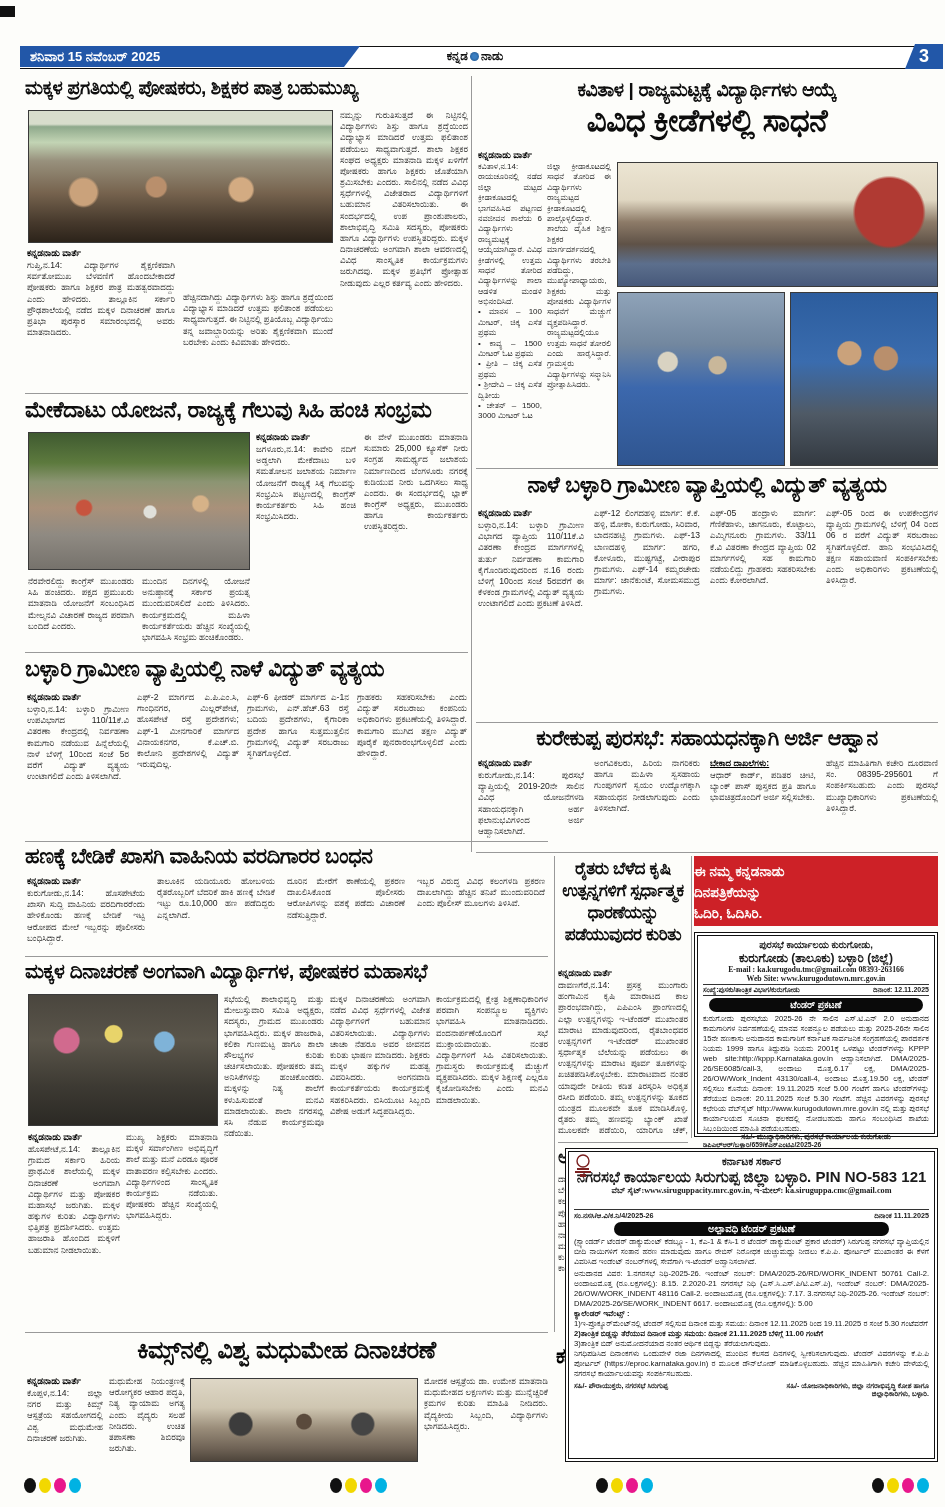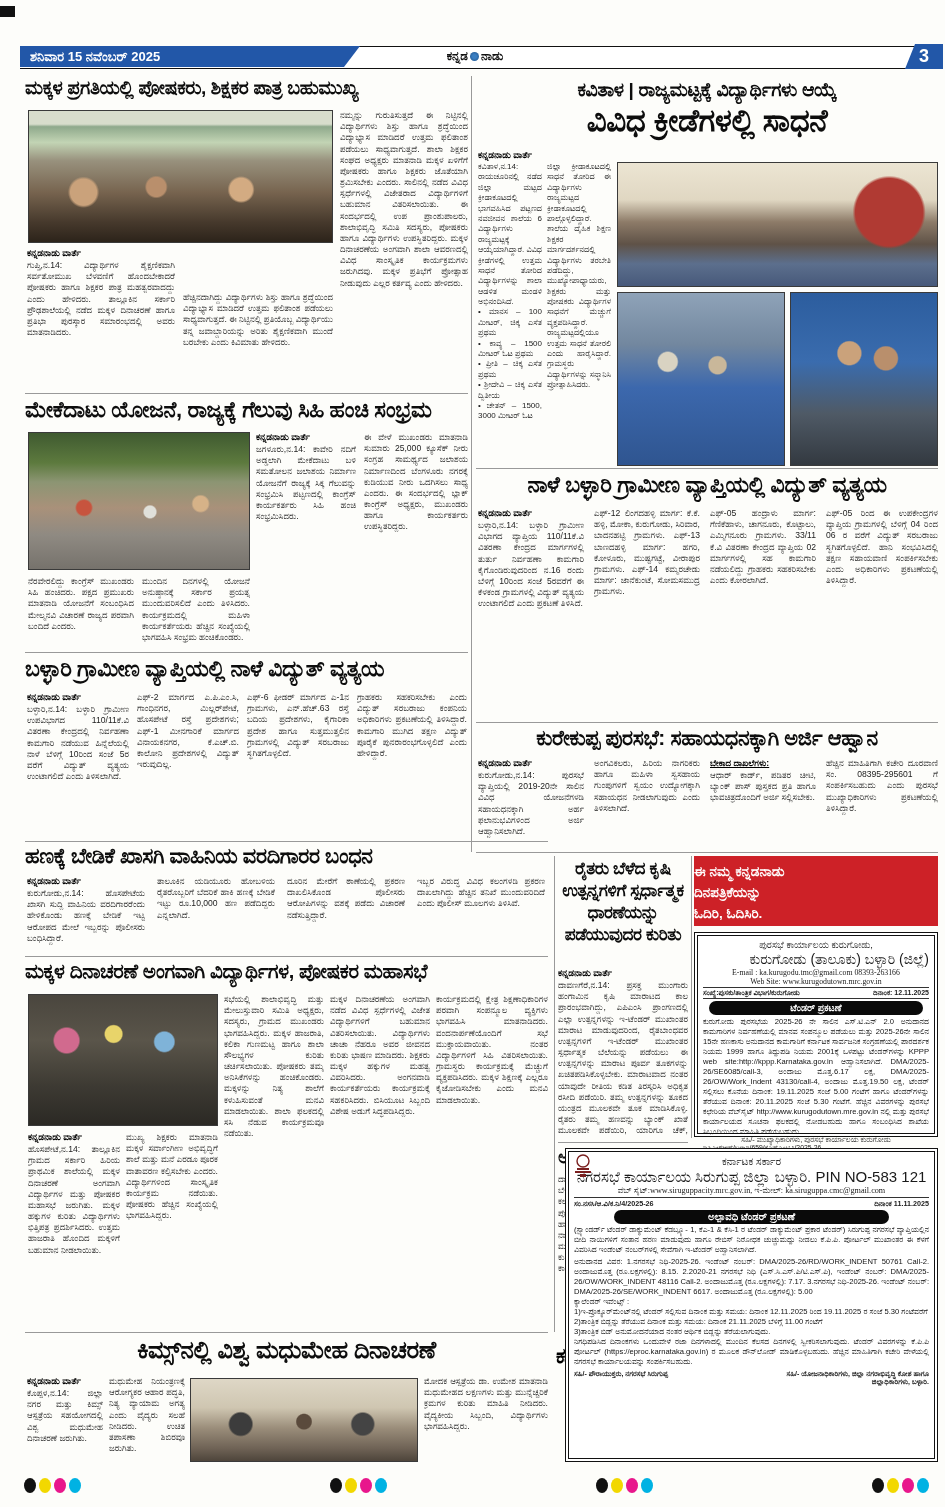--- a/index.html
+++ b/index.html
@@ -45,21 +45,21 @@
     radial-gradient(circle at 76% 55%, #444 0 6%, rgba(0,0,0,0) 7%),
     linear-gradient(180deg,#ded7c6 0%,#cfc6b1 35%,#9a8d7a 60%,#6e6255 85%,#4e453b 100%);}
   .masthead-bar{background:#fff;border-top:1.5px solid #111;border-bottom:1.5px solid #111;}
   .blue-box{background:#2257a8;color:#fff;font-weight:bold;display:flex;align-items:center;}
   .ad-red{background:#cd2127;color:#fff;font-weight:bold;text-align:left;}
   .tender{border:1.5px solid #111;box-shadow:inset 0 0 0 2px #fff, inset 0 0 0 3px #111;
           background:#fff;box-sizing:border-box;}
   .tender-inner{padding:6px 8px 4px 8px;}
   .blackbar{background:#0a0a0a;color:#fff;text-align:center;font-weight:bold;border-radius:8px;}
   .tsmall{font-size:7.6px;line-height:1.32;text-align:justify;color:#111;}
-  .tbold{font-weight:normal;}
+  .tbold{font-weight:bold;}
   .regdot{width:12px;height:15px;border-radius:50%;display:inline-block;margin-right:3px;}
   .emblem{width:22px;height:26px;}
   .logo-script{font-weight:bold;transform:skewX(-6deg);letter-spacing:-1px;color:#000;}
 </style>
 </head>
 <body>
 
 <div class="page">
 
   <div class="abs" style="left:0;top:6px;width:15px;height:11px;background:#111;"></div>
@@ -144,42 +144,42 @@
   <div class="abs bodycol" style="left:27px;top:888px;width:118px;height:64px;">ಕುರುಗೋಡು,ನ.14: ಹೊಸಪೇಟೆಯ ಖಾಸಗಿ ಸುದ್ದಿ ವಾಹಿನಿಯ ವರದಿಗಾರರೆಂದು ಹೇಳಿಕೊಂಡು ಹಣಕ್ಕೆ ಬೇಡಿಕೆ ಇಟ್ಟ ಆರೋಪದ ಮೇಲೆ ಇಬ್ಬರನ್ನು ಪೊಲೀಸರು ಬಂಧಿಸಿದ್ದಾರೆ.</div>
   <div class="abs bodycol" style="left:157px;top:876px;width:118px;height:76px;">ತಾಲೂಕಿನ ಯಡಿಯೂರು ಹೋಬಳಿಯ ರೈತರೊಬ್ಬರಿಗೆ ಬೆದರಿಕೆ ಹಾಕಿ ಹಣಕ್ಕೆ ಬೇಡಿಕೆ ಇಟ್ಟು ರೂ.10,000 ಹಣ ಪಡೆದಿದ್ದರು ಎನ್ನಲಾಗಿದೆ.</div>
   <div class="abs bodycol" style="left:287px;top:876px;width:118px;height:76px;">ದೂರಿನ ಮೇರೆಗೆ ಠಾಣೆಯಲ್ಲಿ ಪ್ರಕರಣ ದಾಖಲಿಸಿಕೊಂಡ ಪೊಲೀಸರು ಆರೋಪಿಗಳನ್ನು ವಶಕ್ಕೆ ಪಡೆದು ವಿಚಾರಣೆ ನಡೆಸುತ್ತಿದ್ದಾರೆ.</div>
   <div class="abs bodycol" style="left:417px;top:876px;width:128px;height:76px;">ಇಬ್ಬರ ವಿರುದ್ಧ ವಿವಿಧ ಕಲಂಗಳಡಿ ಪ್ರಕರಣ ದಾಖಲಾಗಿದ್ದು ಹೆಚ್ಚಿನ ತನಿಖೆ ಮುಂದುವರಿದಿದೆ ಎಂದು ಪೊಲೀಸ್ ಮೂಲಗಳು ತಿಳಿಸಿವೆ.</div>
 
   <div class="abs hl" style="left:25px;top:960px;width:523px;height:30px;font-size:20px;white-space:nowrap;">ಮಕ್ಕಳ ದಿನಾಚರಣೆ ಅಂಗವಾಗಿ ವಿದ್ಯಾರ್ಥಿಗಳ, ಪೋಷಕರ ಮಹಾಸಭೆ</div>
   <div class="abs photo ph-h" style="left:28px;top:994px;width:190px;height:132px;"></div>
   <div class="abs byline" style="left:28px;top:1132px;">ಕನ್ನಡನಾಡು ವಾರ್ತೆ</div>
   <div class="abs bodycol" style="left:28px;top:1144px;width:92px;height:186px;">ಹೊಸಪೇಟೆ,ನ.14: ತಾಲ್ಲೂಕಿನ ಗ್ರಾಮದ ಸರ್ಕಾರಿ ಹಿರಿಯ ಪ್ರಾಥಮಿಕ ಶಾಲೆಯಲ್ಲಿ ಮಕ್ಕಳ ದಿನಾಚರಣೆ ಅಂಗವಾಗಿ ವಿದ್ಯಾರ್ಥಿಗಳ ಮತ್ತು ಪೋಷಕರ ಮಹಾಸಭೆ ಜರುಗಿತು. ಮಕ್ಕಳ ಹಕ್ಕುಗಳ ಕುರಿತು ವಿದ್ಯಾರ್ಥಿಗಳು ಭಿತ್ತಿಪತ್ರ ಪ್ರದರ್ಶಿಸಿದರು. ಉತ್ತಮ ಹಾಜರಾತಿ ಹೊಂದಿದ ಮಕ್ಕಳಿಗೆ ಬಹುಮಾನ ನೀಡಲಾಯಿತು.</div>
   <div class="abs bodycol" style="left:126px;top:1132px;width:92px;height:198px;">ಮುಖ್ಯ ಶಿಕ್ಷಕರು ಮಾತನಾಡಿ ಮಕ್ಕಳ ಸರ್ವಾಂಗೀಣ ಅಭಿವೃದ್ಧಿಗೆ ಶಾಲೆ ಮತ್ತು ಮನೆ ಎರಡೂ ಪೂರಕ ವಾತಾವರಣ ಕಲ್ಪಿಸಬೇಕು ಎಂದರು. ವಿದ್ಯಾರ್ಥಿಗಳಿಂದ ಸಾಂಸ್ಕೃತಿಕ ಕಾರ್ಯಕ್ರಮ ನಡೆಯಿತು. ಪೋಷಕರು ಹೆಚ್ಚಿನ ಸಂಖ್ಯೆಯಲ್ಲಿ ಭಾಗವಹಿಸಿದ್ದರು.</div>
-  <div class="abs bodycol" style="left:224px;top:994px;width:100px;height:336px;">ಸಭೆಯಲ್ಲಿ ಶಾಲಾಭಿವೃದ್ಧಿ ಮತ್ತು ಮೇಲುಸ್ತುವಾರಿ ಸಮಿತಿ ಅಧ್ಯಕ್ಷರು, ಸದಸ್ಯರು, ಗ್ರಾಮದ ಮುಖಂಡರು ಭಾಗವಹಿಸಿದ್ದರು. ಮಕ್ಕಳ ಹಾಜರಾತಿ, ಕಲಿಕಾ ಗುಣಮಟ್ಟ ಹಾಗೂ ಶಾಲಾ ಸೌಲಭ್ಯಗಳ ಕುರಿತು ಚರ್ಚಿಸಲಾಯಿತು. ಪೋಷಕರು ತಮ್ಮ ಅನಿಸಿಕೆಗಳನ್ನು ಹಂಚಿಕೊಂಡರು. ಮಕ್ಕಳನ್ನು ನಿತ್ಯ ಶಾಲೆಗೆ ಕಳುಹಿಸುವಂತೆ ಮನವಿ ಮಾಡಲಾಯಿತು. ಶಾಲಾ ಫಲಕದಲ್ಲಿ ಸಸಿ ನೆಡುವ ಕಾರ್ಯಕ್ರಮವೂ ನಡೆಯಿತು.</div>
+  <div class="abs bodycol" style="left:224px;top:994px;width:100px;height:336px;">ಸಭೆಯಲ್ಲಿ ಶಾಲಾಭಿವೃದ್ಧಿ ಮತ್ತು ಮೇಲುಸ್ತುವಾರಿ ಸಮಿತಿ ಅಧ್ಯಕ್ಷರು, ಸದಸ್ಯರು, ಗ್ರಾಮದ ಮುಖಂಡರು ಭಾಗವಹಿಸಿದ್ದರು. ಮಕ್ಕಳ ಹಾಜರಾತಿ, ಕಲಿಕಾ ಗುಣಮಟ್ಟ ಹಾಗೂ ಶಾಲಾ ಸೌಲಭ್ಯಗಳ ಕುರಿತು ಚರ್ಚಿಸಲಾಯಿತು. ಪೋಷಕರು ತಮ್ಮ ಅನಿಸಿಕೆಗಳನ್ನು ಹಂಚಿಕೊಂಡರು. ಮಕ್ಕಳನ್ನು ನಿತ್ಯ ಶಾಲೆಗೆ ಕಳುಹಿಸುವಂತೆ ಮನವಿ ಮಾಡಲಾಯಿತು. ಶಾಲಾ ನಗರಸಭ್ಲಿ ಸಸಿ ನೆಡುವ ಕಾರ್ಯಕ್ರಮವೂ ನಡೆಯಿತು.</div>
   <div class="abs bodycol" style="left:330px;top:994px;width:100px;height:336px;">ಮಕ್ಕಳ ದಿನಾಚರಣೆಯ ಅಂಗವಾಗಿ ನಡೆದ ವಿವಿಧ ಸ್ಪರ್ಧೆಗಳಲ್ಲಿ ವಿಜೇತ ವಿದ್ಯಾರ್ಥಿಗಳಿಗೆ ಬಹುಮಾನ ವಿತರಿಸಲಾಯಿತು. ವಿದ್ಯಾರ್ಥಿಗಳು ಚಾಚಾ ನೆಹರೂ ಅವರ ಜೀವನದ ಕುರಿತು ಭಾಷಣ ಮಾಡಿದರು. ಶಿಕ್ಷಕರು ಮಕ್ಕಳ ಹಕ್ಕುಗಳ ಮಹತ್ವ ವಿವರಿಸಿದರು. ಅಂಗನವಾಡಿ ಕಾರ್ಯಕರ್ತೆಯರು ಕಾರ್ಯಕ್ರಮಕ್ಕೆ ಸಹಕರಿಸಿದರು. ಬಿಸಿಯೂಟ ಸಿಬ್ಬಂದಿ ವಿಶೇಷ ಅಡುಗೆ ಸಿದ್ಧಪಡಿಸಿದ್ದರು.</div>
   <div class="abs bodycol" style="left:436px;top:994px;width:112px;height:336px;">ಕಾರ್ಯಕ್ರಮದಲ್ಲಿ ಕ್ಷೇತ್ರ ಶಿಕ್ಷಣಾಧಿಕಾರಿಗಳ ಪರವಾಗಿ ಸಂಪನ್ಮೂಲ ವ್ಯಕ್ತಿಗಳು ಭಾಗವಹಿಸಿ ಮಾತನಾಡಿದರು. ವಂದನಾರ್ಪಣೆಯೊಂದಿಗೆ ಸಭೆ ಮುಕ್ತಾಯವಾಯಿತು. ನಂತರ ವಿದ್ಯಾರ್ಥಿಗಳಿಗೆ ಸಿಹಿ ವಿತರಿಸಲಾಯಿತು. ಗ್ರಾಮಸ್ಥರು ಕಾರ್ಯಕ್ರಮಕ್ಕೆ ಮೆಚ್ಚುಗೆ ವ್ಯಕ್ತಪಡಿಸಿದರು. ಮಕ್ಕಳ ಶಿಕ್ಷಣಕ್ಕೆ ಎಲ್ಲರೂ ಕೈಜೋಡಿಸಬೇಕು ಎಂದು ಮನವಿ ಮಾಡಲಾಯಿತು.</div>
 
   <div class="abs hl center" style="left:558px;top:858px;width:130px;height:104px;font-size:17px;line-height:1.3;">ರೈತರು ಬೆಳೆದ ಕೃಷಿ ಉತ್ಪನ್ನಗಳಿಗೆ ಸ್ಪರ್ಧಾತ್ಮಕ ಧಾರಣೆಯನ್ನು ಪಡೆಯುವುದರ ಕುರಿತು</div>
   <div class="abs byline" style="left:558px;top:968px;">ಕನ್ನಡನಾಡು ವಾರ್ತೆ</div>
   <div class="abs bodycol" style="left:558px;top:980px;width:130px;height:158px;">ದಾವಣಗೆರೆ,ನ.14: ಪ್ರಸಕ್ತ ಮುಂಗಾರು ಹಂಗಾಮಿನ ಕೃಷಿ ಮಾರಾಟದ ಕಾಲ ಪ್ರಾರಂಭವಾಗಿದ್ದು, ಎಪಿಎಂಸಿ ಪ್ರಾಂಗಣದಲ್ಲಿ ಎಲ್ಲಾ ಉತ್ಪನ್ನಗಳನ್ನು ಇ-ಟೆಂಡರ್ ಮುಖಾಂತರ ಮಾರಾಟ ಮಾಡುವುದರಿಂದ, ರೈತಬಾಂಧವರ ಉತ್ಪನ್ನಗಳಿಗೆ ಇ-ಟೆಂಡರ್ ಮುಖಾಂತರ ಸ್ಪರ್ಧಾತ್ಮಕ ಬೆಲೆಯನ್ನು ಪಡೆಯಲು ಈ ಉತ್ಪನ್ನಗಳನ್ನು ಮಾರಾಟ ಪೂರ್ವ ತೂಕಗಳನ್ನು ಖಚಿತಪಡಿಸಿಕೊಳ್ಳಬೇಕು. ಮಾರಾಟವಾದ ನಂತರ ಯಾವುದೇ ರೀತಿಯ ಕಡಿತ ತಿರಸ್ಕರಿಸಿ ಅಧಿಕೃತ ರಸೀದಿ ಪಡೆಯಿರಿ. ತಮ್ಮ ಉತ್ಪನ್ನಗಳನ್ನು ತೂಕದ ಯಂತ್ರದ ಮೂಲಕವೇ ತೂಕ ಮಾಡಿಸಿಕೊಳ್ಳಿ. ರೈತರು ತಮ್ಮ ಹಣವನ್ನು ಬ್ಯಾಂಕ್ ಖಾತೆ ಮೂಲಕವೇ ಪಡೆಯಿರಿ, ಯಾರಿಗೂ ಚೆಕ್, ಫೋನ್ ನೀಡಬೇಡಿ.</div>
 
   <div class="abs hl" style="left:558px;top:1148px;width:130px;height:22px;font-size:18px;">ಅರಿವು ಕಾರ್ಯಕ್ರಮ</div>
   <div class="abs bodycol" style="left:558px;top:1174px;width:130px;height:156px;">ದಾವಣಗೆರೆ,ನ.14: ನವಂಬರ್ 17 ರಂದು ಬೆಳಿಗ್ಗೆ 11 ಗಂಟೆಗೆ ಮಹಿಳಾ ಮತ್ತು ಮಕ್ಕಳ ಕಲ್ಯಾಣ ಉಪನಿರ್ದೇಶಕರ ಕಚೇರಿ ಸಭಾಂಗಣದಲ್ಲಿ ಪೋಷಕರು ಮತ್ತು ಹಿರಿಯ ನಾಗರಿಕರ ನಿರ್ವಹಣೆ ಹಾಗೂ ಕಲ್ಯಾಣ ಅಧಿನಿಯಮದನ್ವಯ ಹಿರಿಯ ನಾಗರಿಕರ ಹಕ್ಕುಗಳು ಮತ್ತು ಸೌಲಭ್ಯಗಳ ಕುರಿತು ಮತ್ತು ಅವರ ಮೇಲೆ ನಡೆಯುವ ದೌರ್ಜನ್ಯಗಳ ಕುರಿತು ಜಾಗೃತಿ ಮೂಡಿಸುವ ಸಂಬಂಧ ಅರಿವು ಕಾರ್ಯಕ್ರಮವನ್ನು ಆಯೋಜಿಸಲಾಗಿದೆ.</div>
   <div class="abs logo-script" style="left:556px;top:1344px;width:134px;font-size:21px;">ಕನ್ನಡ ನಾಡು</div>
 
   <div class="abs ad-red" style="left:694px;top:856px;width:244px;height:70px;font-size:13.5px;line-height:1.55;padding-top:6px;box-sizing:border-box;">
     <div>ಈ ನಮ್ಮ ಕನ್ನಡನಾಡು</div>
     <div>ದಿನಪತ್ರಿಕೆಯನ್ನು</div>
     <div>ಓದಿರಿ, ಓದಿಸಿರಿ.</div>
   </div>
 
   <div class="abs tender" style="left:694px;top:932px;width:244px;height:205px;">
     <div class="tender-inner">
       <div class="center tbold" style="font-size:9.5px;">ಪುರಸಭೆ ಕಾರ್ಯಾಲಯ ಕುರುಗೋಡು,</div>
-      <div class="center tbold" style="font-size:14px;text-align:right;">ಕುರುಗೋಡು (ತಾಲೂಕು) ಬಳ್ಳಾರಿ (ಜಿಲ್ಲೆ)</div>
+      <div class="center tbold" style="font-size:12px;">ಕುರುಗೋಡು (ತಾಲೂಕು) ಬಳ್ಳಾರಿ (ಜಿಲ್ಲೆ)</div>
       <div class="center tbold" style="font-size:7.8px;font-family:'Liberation Serif',serif;">E-mail : ka.kurugodu.tmc@gmail.com    08393-263166</div>
       <div class="center tbold" style="font-size:7.8px;font-family:'Liberation Serif',serif;border-bottom:1px solid #333;padding-bottom:1px;">Web Site: www.kurugodutown.mrc.gov.in</div>
       <div style="display:flex;justify-content:space-between;font-size:7px;font-weight:bold;border-bottom:1px solid #333;padding:1px 0;">
         <span>ಸಂಖ್ಯೆ:ಪುಸಕು/ತಾಂತ್ರಿಕ ವಿಭಾಗ/ಕುರುಗೋಡು</span>
         <span>ದಿನಾಂಕ: 12.11.2025</span>
       </div>
       <div class="blackbar" style="font-size:9.5px;margin:2px 6px;padding:1px 0;">ಟೆಂಡರ್ ಪ್ರಕಟಣೆ</div>
       <div class="tsmall" style="height:118px;overflow:hidden;">ಕುರುಗೋಡು ಪುರಸಭೆಯ 2025-26 ನೇ ಸಾಲಿನ ಎಸ್.ಟಿ.ಎನ್ 2.0 ಅನುದಾನದ ಕಾಮಗಾರಿಗಳ ನಿರ್ವಹಣೆಯಲ್ಲಿ ಮಾನವ ಸಂಪನ್ಮೂಲ ಪಡೆಯಲು ಮತ್ತು 2025-26ನೇ ಸಾಲಿನ 15ನೇ ಹಣಕಾಸು ಅನುದಾನದ ಕಾಮಗಾರಿಗೆ ಕರ್ನಾಟಕ ಸಾರ್ವಜನಿಕ ಸಂಗ್ರಹಣೆಯಲ್ಲಿ ಪಾರದರ್ಶಕ ನಿಯಮ 1999 ಹಾಗೂ ತಿದ್ದುಪಡಿ ನಿಯಮ 2001ಕ್ಕೆ ಒಳಪಟ್ಟು ಟೆಂಡರ್‌ಗಳನ್ನು KPPP web site:http://kppp.Karnataka.gov.in ಆಹ್ವಾನಿಸಲಾಗಿದೆ. DMA/2025-26/SE6085/call-3, ಅಂದಾಜು ಮೊತ್ತ.6.17 ಲಕ್ಷ, DMA/2025-26/OW/Work_Indent 43130/call-4, ಅಂದಾಜು ಮೊತ್ತ.19.50 ಲಕ್ಷ, ಟೆಂಡರ್ ಸಲ್ಲಿಸಲು ಕೊನೆಯ ದಿನಾಂಕ: 19.11.2025 ಸಂಜೆ 5.00 ಗಂಟೆಗೆ ಹಾಗೂ ಟೆಂಡರ್‌ಗಳನ್ನು ತೆರೆಯುವ ದಿನಾಂಕ: 20.11.2025 ಸಂಜೆ 5.30 ಗಂಟೆಗೆ. ಹೆಚ್ಚಿನ ವಿವರಗಳನ್ನು ಪುರಸಭೆ ಕಛೇರಿಯ ವೆಬ್‌ಸೈಟ್ http://www.kurugodutown.mre.gov.in ನಲ್ಲಿ ಮತ್ತು ಪುರಸಭೆ ಕಾರ್ಯಾಲಯದ ಸೂಚನಾ ಫಲಕದಲ್ಲಿ ನೋಡಬಹುದು ಹಾಗೂ ಸಂಬಂಧಿಸಿದ ಶಾಖೆಯ ಸಿಬ್ಬಂದಿಯಿಂದ ಮಾಹಿತಿ ಪಡೆಯಬಹುದು.</div>
       <div class="tbold center" style="font-size:7.4px;">ಸಹಿ/- ಮುಖ್ಯಾಧಿಕಾರಿಗಳು, ಪುರಸಭೆ ಕಾರ್ಯಾಲಯ ಕುರುಗೋಡು</div>
       <div class="tbold" style="font-size:6.8px;">ಡಿಪಿಎಲ್ಆರ್/ಬಳ್ಳಾರಿ/659/ಕೆಎನ್ಎಂಟಿವಿ/2025-26</div>
@@ -189,21 +189,21 @@
   <div class="abs tender" style="left:565px;top:1148px;width:373px;height:314px;">
     <div class="tender-inner" style="position:relative;">
       <svg class="emblem abs" style="left:6px;top:4px;" viewBox="0 0 22 26">
         <circle cx="11" cy="8" r="6" fill="none" stroke="#7a2020" stroke-width="1.4"></circle>
         <rect x="5" y="15" width="12" height="2" fill="#7a2020"></rect>
         <rect x="3" y="18" width="16" height="2" fill="#7a2020"></rect>
         <rect x="8" y="21" width="6" height="3" fill="#7a2020"></rect>
       </svg>
       <div class="center tbold" style="font-size:10.5px;">ಕರ್ನಾಟಕ ಸರ್ಕಾರ</div>
       <div class="center tbold" style="font-size:15px;">ನಗರಸಭೆ ಕಾರ್ಯಾಲಯ ಸಿರುಗುಪ್ಪ ಜಿಲ್ಲಾ ಬಳ್ಳಾರಿ. PIN NO-583 121</div>
-      <div class="center tbold" style="font-size:8.2px;font-family:'Liberation Serif',serif;border-bottom:1px solid #333;padding-bottom:1px;">ವೆಬ್ ಸೈಟ್:www.siruguppacity.mrc.gov.in, ಇ-ಮೇಲ್: ka.siruguppa.cmc@gmail.com</div>
+      <div class="center tbold" style="font-size:8.2px;font-family:'Liberation Serif',serif;border-bottom:1px solid #333;padding-bottom:13px;">ವೆಬ್ ಸೈಟ್:www.siruguppacity.mrc.gov.in, ಇ-ಮೇಲ್: ka.siruguppa.cmc@gmail.com</div>
       <div style="display:flex;justify-content:space-between;font-size:7.2px;font-weight:bold;padding:1px 0;">
         <span>ಸಂ.ನಸಸಿ/ಆ.ವಿ/ಕ.ನಿ/4/2025-26</span>
         <span>ದಿನಾಂಕ 11.11.2025</span>
       </div>
       <div class="blackbar" style="font-size:10px;margin:1px 40px;padding:1px 0;">ಅಲ್ಪಾವಧಿ ಟೆಂಡರ್ ಪ್ರಕಟಣೆ</div>
       <div class="tsmall">(ಸ್ಟ್ಯಾಂಡರ್ಡ್ ಟೆಂಡರ್ ಡಾಕ್ಯುಮೆಂಟ್ ಕೆಡಬ್ಲ್ಯೂ- 1, ಕೆಎ-1 &amp; ಕೆಸಿ-1 ರ ಟೆಂಡರ್ ಡಾಕ್ಯುಮೆಂಟ್ ಪ್ರಕಾರ ಟೆಂಡರ್) ಸಿರುಗುಪ್ಪ ನಗರಸಭೆ ವ್ಯಾಪ್ತಿಯಲ್ಲಿನ ಬೀದಿ ನಾಯಿಗಳಿಗೆ ಸಂತಾನ ಹರಣ ಮಾಡುವುದು ಹಾಗೂ ರೇಬಿಸ್ ನಿರೋಧಕ ಚುಚ್ಚುಮದ್ದು ನೀಡಲು ಕೆ.ಪಿ.ಪಿ. ಪೋರ್ಟಲ್ ಮುಖಾಂತರ ಈ ಕೆಳಗೆ ವಿವರಿಸಿದ ಇಂಡೆಂಟ್ ನಂಬರ್‌ಗಳಲ್ಲಿ ಸೇವೆಗಾಗಿ ಇ-ಟೆಂಡರ್ ಅಹ್ವಾನಿಸಲಾಗಿದೆ.</div>
       <div class="tsmall" style="margin-top:2px;">ಅನುದಾನದ ವಿವರ: 1.ನಗರಸಭೆ ನಿಧಿ-2025-26. ಇಂಡೆಂಟ್ ನಂಬರ್: DMA/2025-26/RD/WORK_INDENT 50761 Call-2. ಅಂದಾಜುಮೊತ್ತ (ರೂ.ಲಕ್ಷಗಳಲ್ಲಿ): 8.15. 2.2020-21 ನಗರಸಭೆ ನಿಧಿ (ಎಸ್.ಸಿ.ಎಸ್.ಪಿ/ಟಿ.ಎಸ್.ಪಿ), ಇಂಡೆಂಟ್ ನಂಬರ್: DMA/2025-26/OW/WORK_INDENT 48116 Call-2. ಅಂದಾಜುಮೊತ್ತ (ರೂ.ಲಕ್ಷಗಳಲ್ಲಿ): 7.17. 3.ನಗರಸಭೆ ನಿಧಿ-2025-26. ಇಂಡೆಂಟ್ ನಂಬರ್: DMA/2025-26/SE/WORK_INDENT 6617. ಅಂದಾಜುಮೊತ್ತ (ರೂ.ಲಕ್ಷಗಳಲ್ಲಿ): 5.00</div>
       <div class="tsmall tbold">ಕ್ಯಾಲೆಂಡರ್ ಇವೆಂಟ್ಸ್ :</div>
       <div class="tsmall">1)ಇ-ಪ್ರೊಕ್ಯೂರ್‌ಮೆಂಟ್‌ನಲ್ಲಿ ಟೆಂಡರ್ ಸಲ್ಲಿಸುವ ದಿನಾಂಕ ಮತ್ತು ಸಮಯ: ದಿನಾಂಕ 12.11.2025 ರಿಂದ 19.11.2025 ರ ಸಂಜೆ 5.30 ಗಂಟೆವರೆಗೆ</div>
       <div class="tsmall tbold">2)ತಾಂತ್ರಿಕ ಬಿಡ್ಡನ್ನು ತೆರೆಯುವ ದಿನಾಂಕ ಮತ್ತು ಸಮಯ: ದಿನಾಂಕ 21.11.2025 ಬೆಳಿಗ್ಗೆ 11.00 ಗಂಟೆಗೆ</div>

